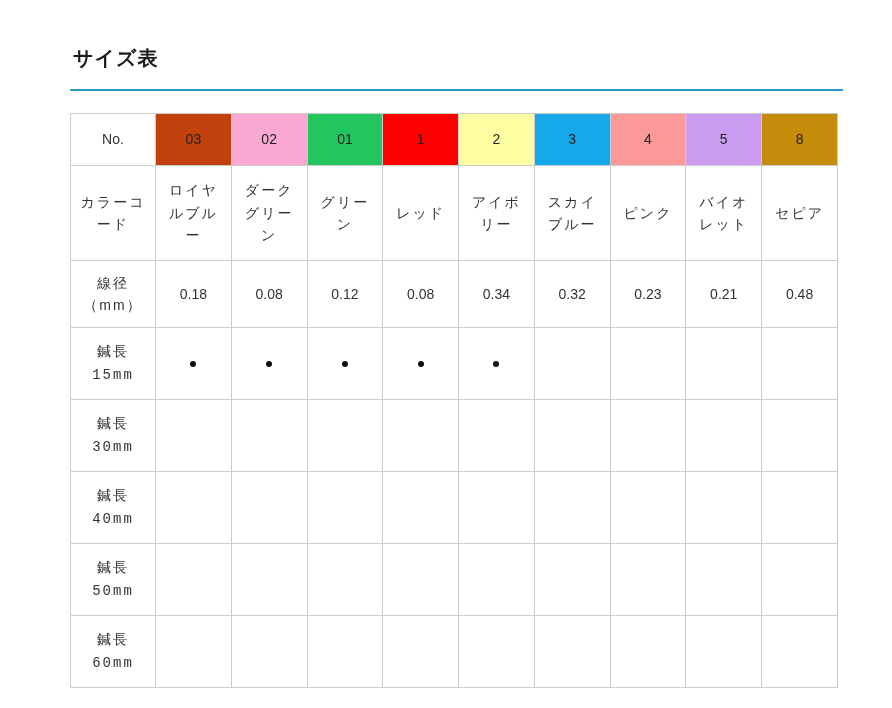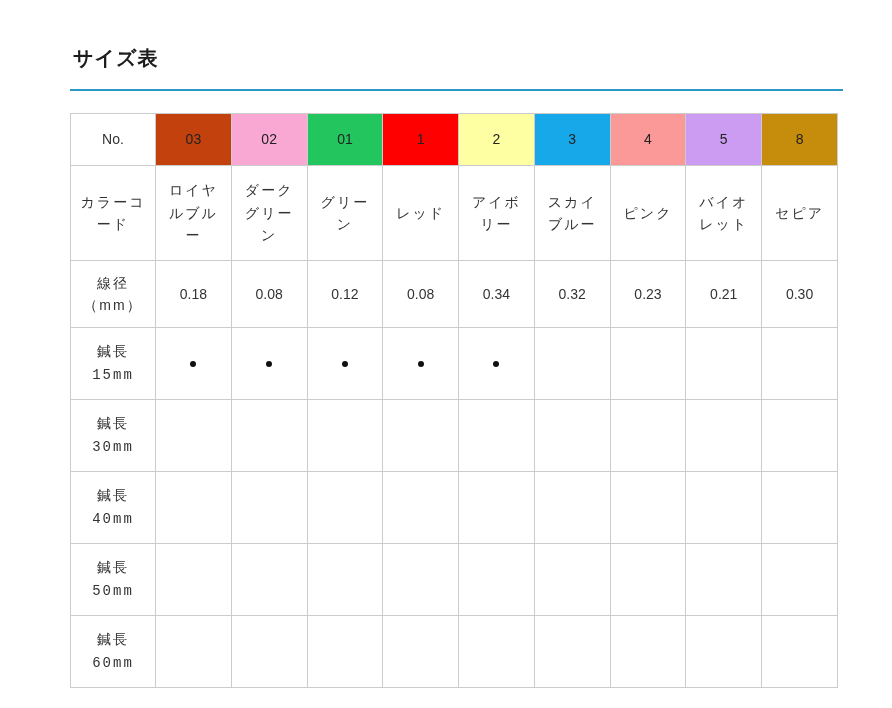--- a/index.html
+++ b/index.html
@@ -112,21 +112,21 @@
           <td class="cjk">線径
 （mm）</td>
           <td>0.18</td>
           <td>0.08</td>
           <td>0.12</td>
           <td>0.08</td>
           <td>0.34</td>
           <td>0.32</td>
           <td>0.23</td>
           <td>0.21</td>
-          <td>0.30</td>
+          <td>0.48</td>
         </tr>
         <tr class="r-len">
           <td class="cjk">鍼長
 15mm</td>
           <td><span class="dot"></span></td>
           <td><span class="dot"></span></td>
           <td><span class="dot"></span></td>
           <td><span class="dot"></span></td>
           <td><span class="dot"></span></td>
           <td></td>

